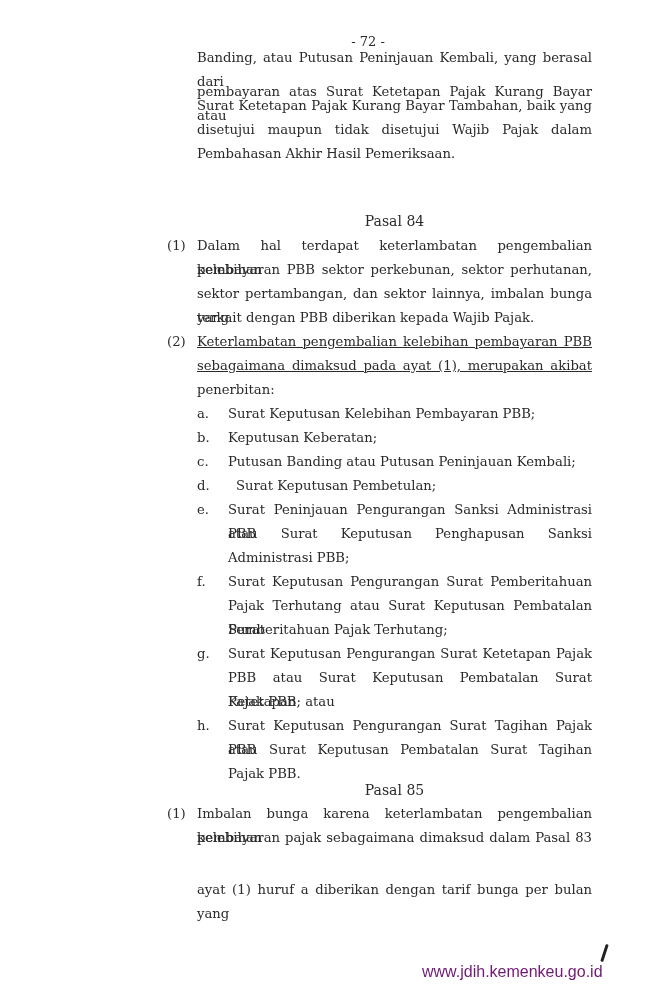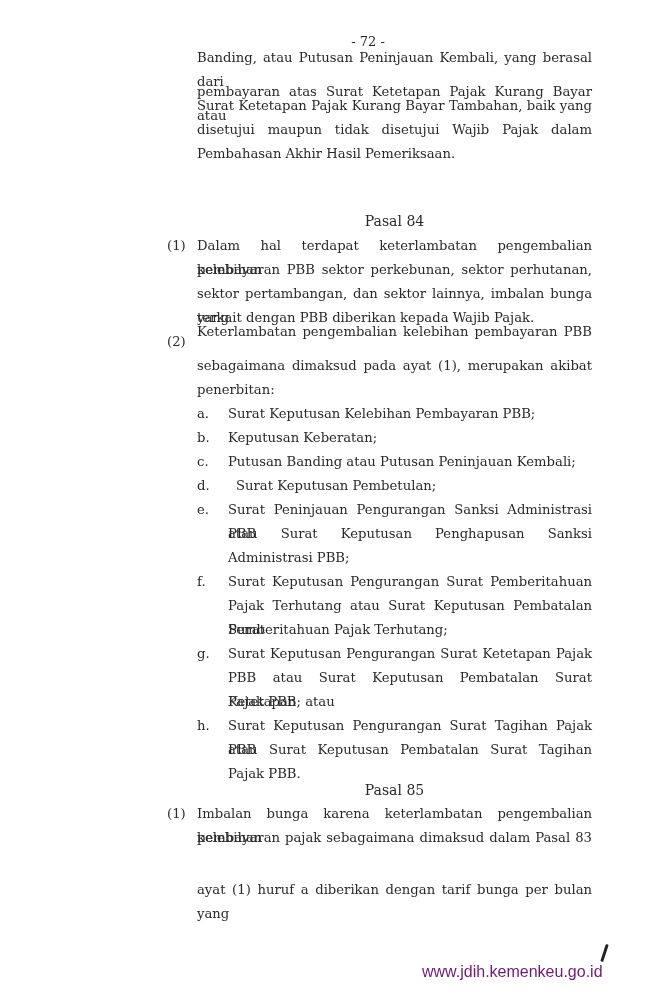--- a/index.html
+++ b/index.html
@@ -34,22 +34,22 @@
 <div>
   <div class="num line" style="left:167px;top:234px;">(1)</div>
   <div class="line just" style="left:197px;top:234px;width:395px;">Dalam hal terdapat keterlambatan pengembalian kelebihan</div>
   <div class="line just" style="left:197px;top:258px;width:395px;">pembayaran PBB sektor perkebunan, sektor perhutanan,</div>
   <div class="line just" style="left:197px;top:282px;width:395px;">sektor pertambangan, dan sektor lainnya, imbalan bunga yang</div>
   <div class="line" style="left:197px;top:306px;">terkait dengan PBB diberikan kepada Wajib Pajak.</div>
 </div>
 
 <div>
   <div class="num line" style="left:167px;top:330px;">(2)</div>
-  <div class="line just" style="left:197px;top:320px;width:395px;">Keterlambatan pengembalian kelebihan pembayaran PBB</div>
-  <div class="line just" style="left:197px;top:354px;width:395px;">sebagaimana dimaksud pada ayat (1), merupakan akibat</div>
+  <div class="line just" style="left:197px;top:330px;width:395px;text-decoration:underline;">Keterlambatan pengembalian kelebihan pembayaran PBB</div>
+  <div class="line just" style="left:197px;top:354px;width:395px;text-decoration:underline;">sebagaimana dimaksud pada ayat (1), merupakan akibat</div>
   <div class="line" style="left:197px;top:378px;">penerbitan:</div>
 
   <div class="line" style="left:197px;top:402px;">a.</div>
   <div class="line" style="left:228px;top:402px;">Surat Keputusan Kelebihan Pembayaran PBB;</div>
 
   <div class="line" style="left:197px;top:426px;">b.</div>
   <div class="line" style="left:228px;top:426px;">Keputusan Keberatan;</div>
 
   <div class="line" style="left:197px;top:450px;">c.</div>
   <div class="line" style="left:228px;top:450px;">Putusan Banding atau Putusan Peninjauan Kembali;</div>

